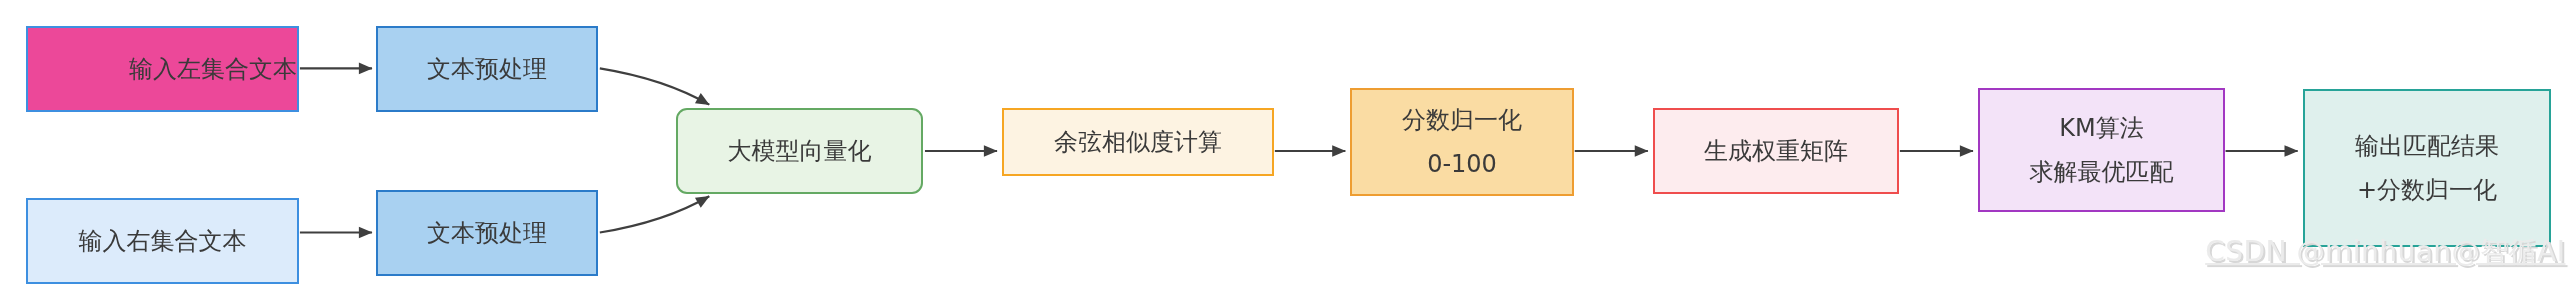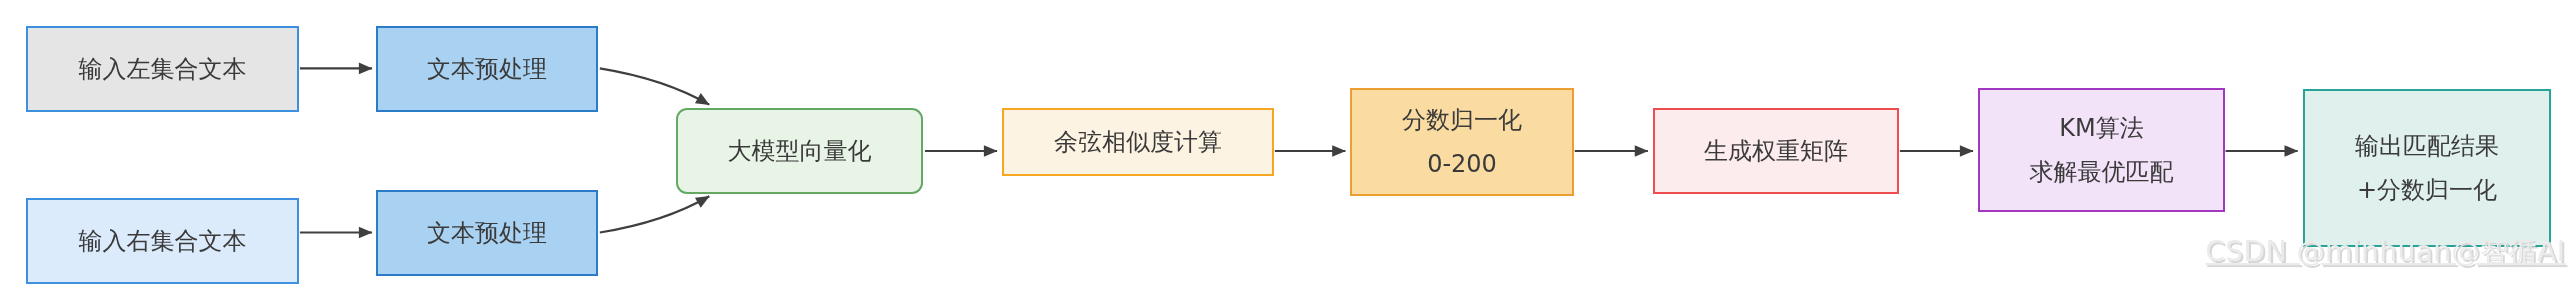--- a/index.html
+++ b/index.html
@@ -51,21 +51,21 @@
     <path class="arrow" d="M569,442 L706,442" marker-end="url(#ah)" stroke="#3f3f3f"></path>
     <path class="arrow" d="M1139,130 Q1262,150 1347,199" marker-end="url(#ah)" stroke="#3f3f3f"></path>
     <path class="arrow" d="M1139,442 Q1262,422 1347,373" marker-end="url(#ah)" stroke="#3f3f3f"></path>
     <path class="arrow" d="M1757,287 L1894,287" marker-end="url(#ah)" stroke="#3f3f3f"></path>
     <path class="arrow" d="M2422,287 L2556,287" marker-end="url(#ah)" stroke="#3f3f3f"></path>
     <path class="arrow" d="M2992,287 L3131,287" marker-end="url(#ah)" stroke="#3f3f3f"></path>
     <path class="arrow" d="M3610,287 L3749,287" marker-end="url(#ah)" stroke="#3f3f3f"></path>
     <path class="arrow" d="M4229,287 L4366,287" marker-end="url(#ah)" stroke="#3f3f3f"></path>
   </svg>
 
-  <div class="node n0" style="background-color: #e5e5e5; border-color: rgb(61, 143, 224);">
+  <div class="node n0" style="background-color: #ec4899; border-color: rgb(61, 143, 224); align-items: flex-end;">
     <span class="line">输入左集合文本</span>
   </div>
 
   <div class="node n1" style="background-color: rgb(169, 209, 241); border-color: rgb(43, 123, 201);">
     <span class="line">文本预处理</span>
   </div>
 
   <div class="node n2" style="background-color: rgb(220, 235, 251); border-color: rgb(61, 143, 224); margin-top: 8px;">
     <span class="line">输入右集合文本</span>
   </div>
@@ -77,21 +77,21 @@
   <div class="node n4" style="background-color: rgb(232, 244, 229); border-color: rgb(100, 169, 99); border-radius: 11px;">
     <span class="line">大模型向量化</span>
   </div>
 
   <div class="node n5" style="background-color: rgb(253, 243, 226); border-color: rgb(246, 166, 35);">
     <span class="line">余弦相似度计算</span>
   </div>
 
   <div class="node n6" style="background-color: rgb(250, 220, 163); border-color: rgb(238, 157, 49);">
     <span class="line">分数归一化</span>
-    <span class="line">0-200</span>
+    <span class="line">0-100</span>
   </div>
 
   <div class="node n8" style="background-color: rgb(243, 227, 248); border-color: rgb(162, 56, 194);">
     <span class="line">KM算法</span>
     <span class="line">求解最优匹配</span>
   </div>
 
   <div class="node n7" style="background-color: rgb(253, 236, 238); border-color: rgb(239, 77, 77);">
     <span class="line">生成权重矩阵</span>
   </div>

